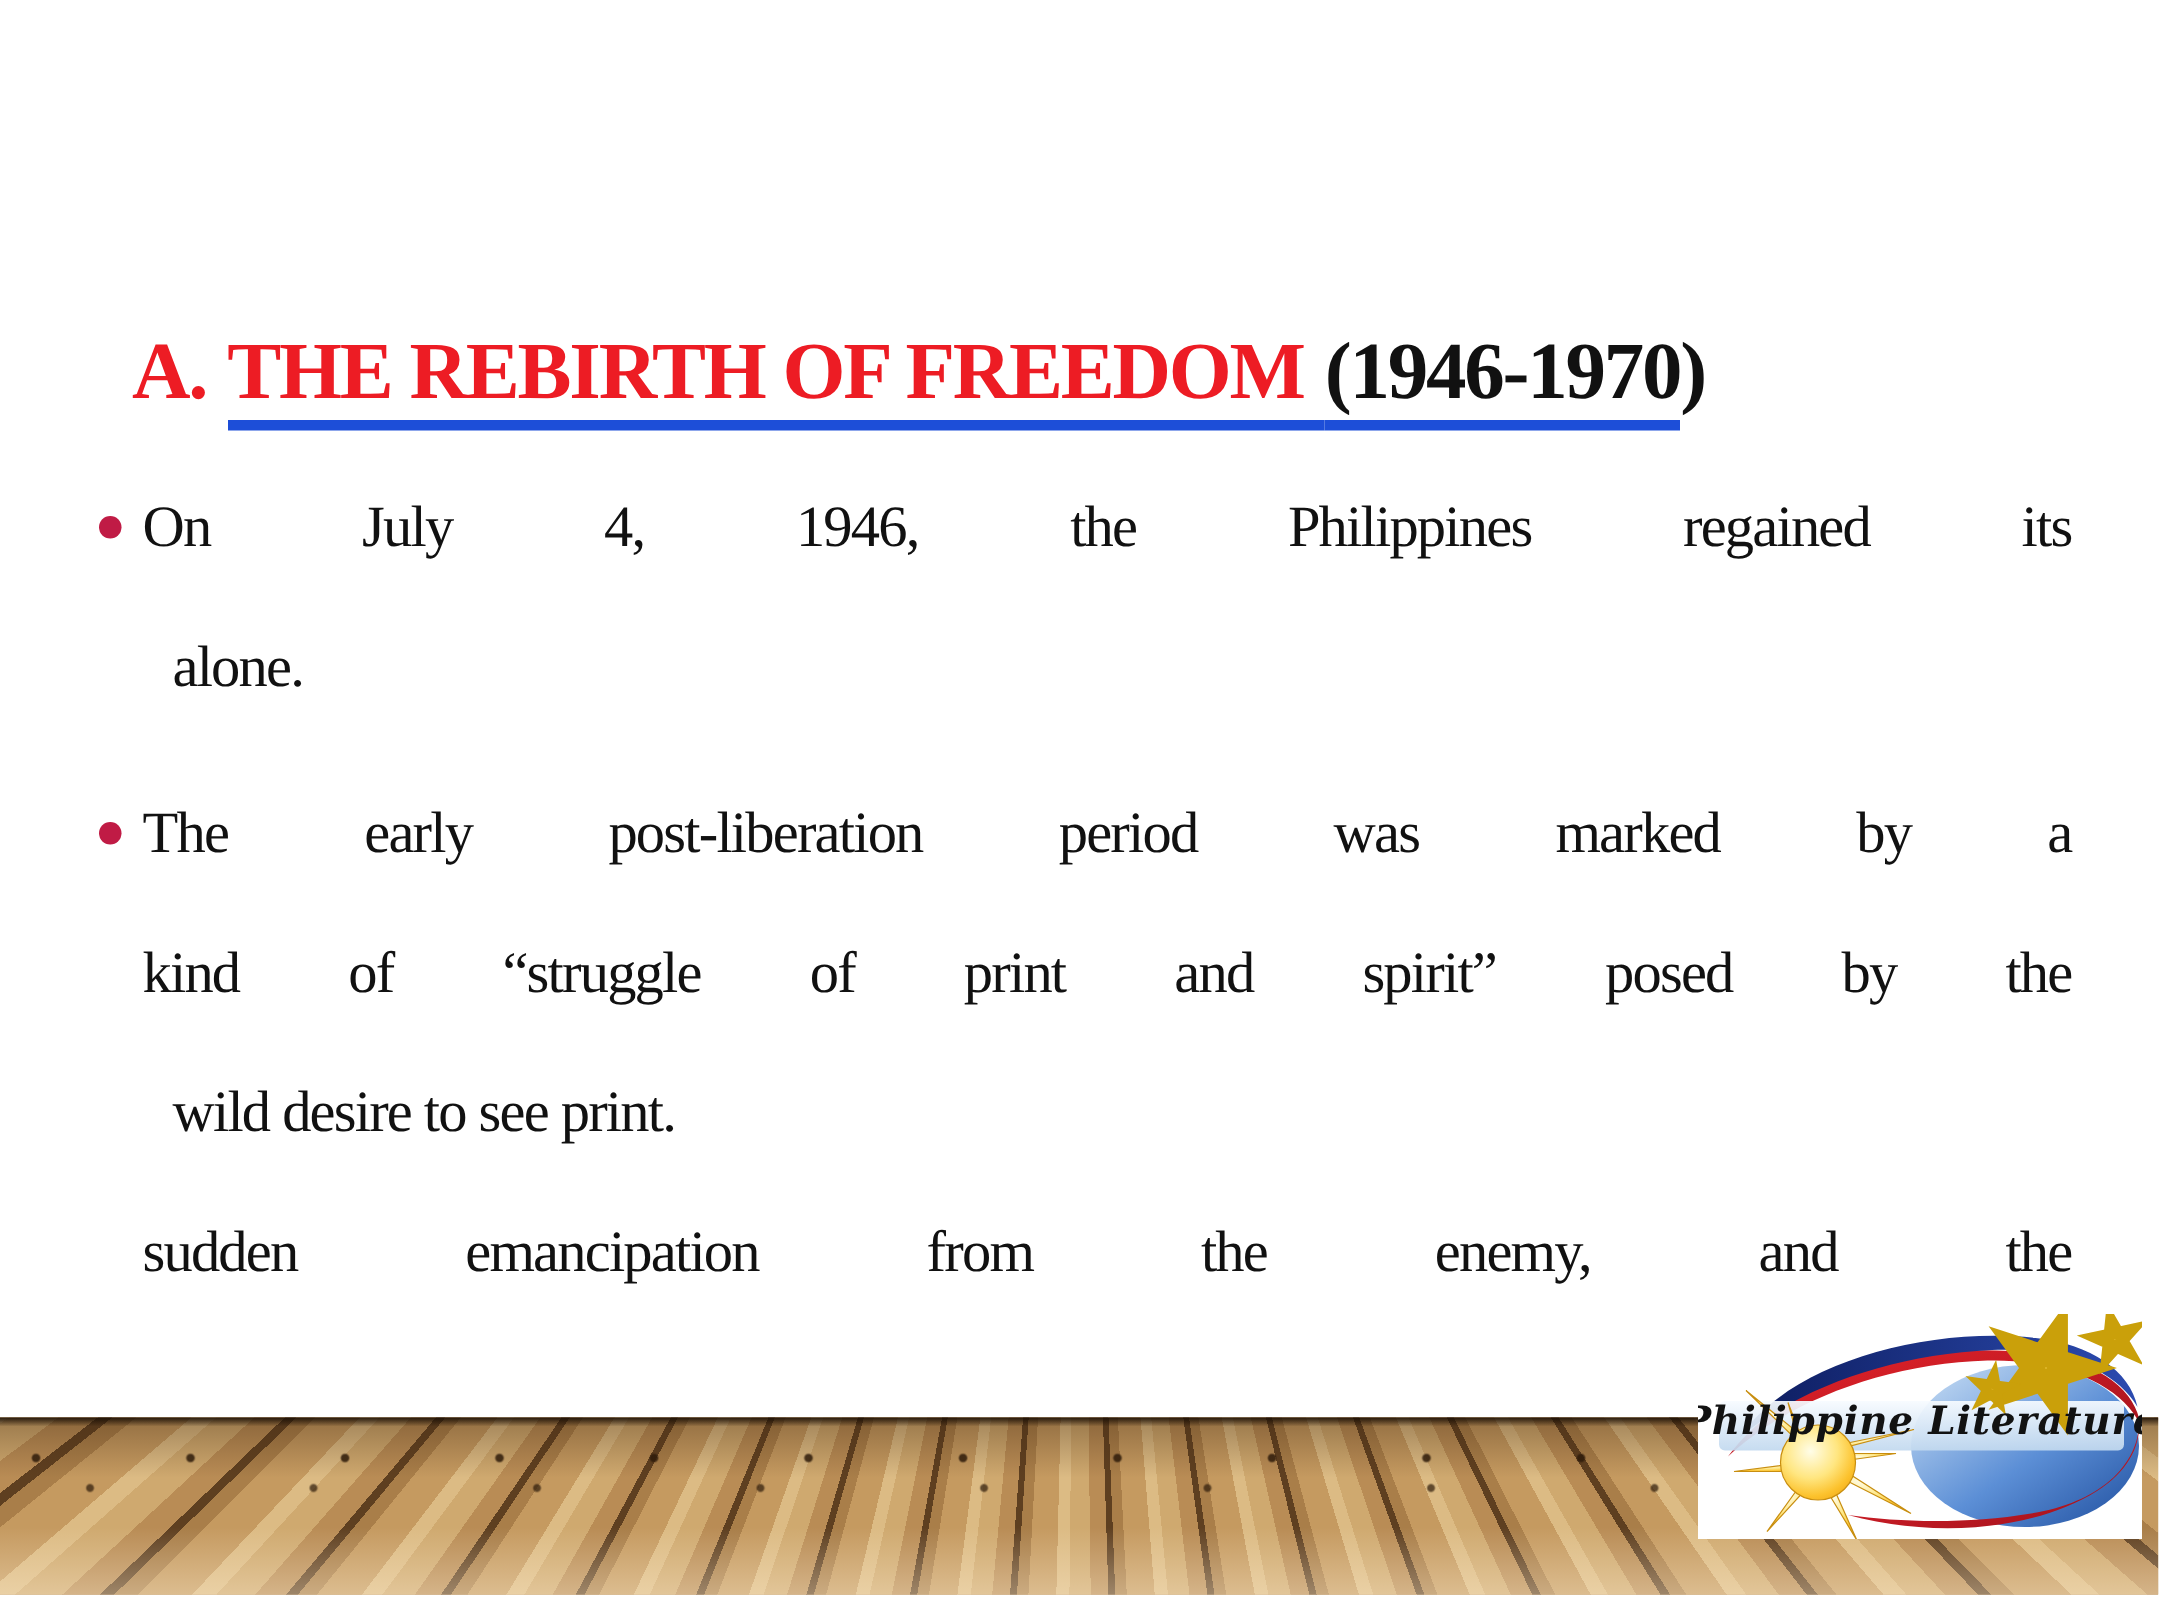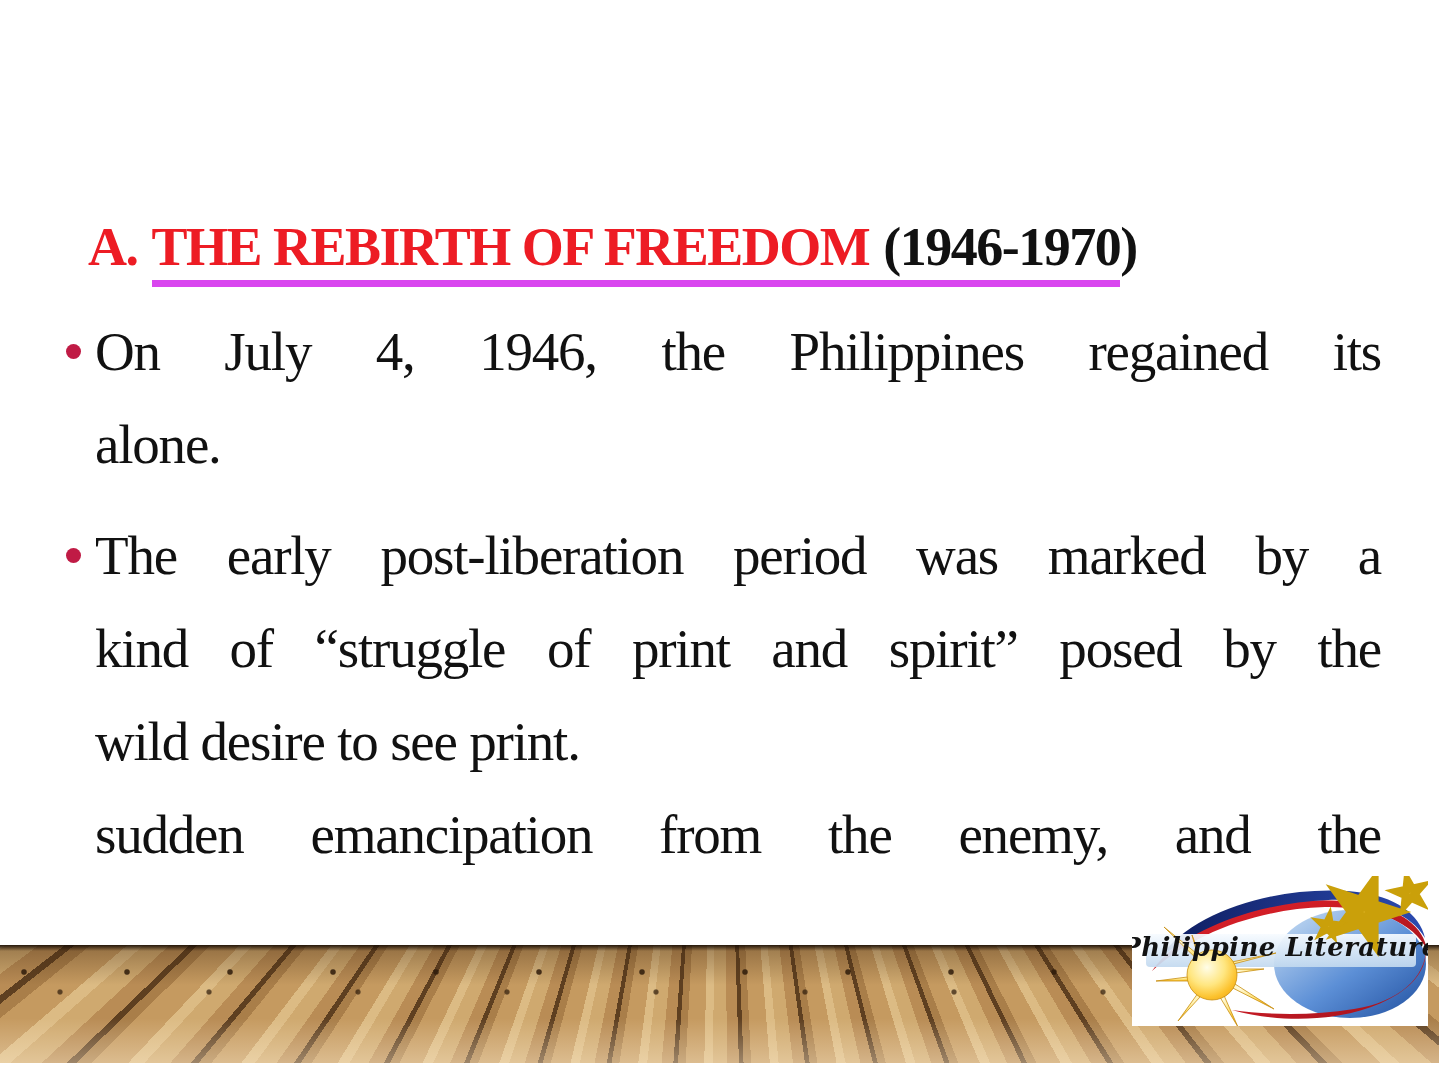--- a/index.html
+++ b/index.html
@@ -10,39 +10,39 @@
   }
 
   
   .title {
     position:absolute; left:88px; top:216px; width:1300px;
     font-size:54px; font-weight:bold; letter-spacing:-1.5px;
     white-space:nowrap; color:#111;
   }
   .title .red   { color:#ed1c24; }
   .title .pref  { margin-right:14px; }
-  .title .uline { border-bottom:7px solid #d946ef; padding-bottom:3px; }
+  .title .uline { border-bottom:7px solid #1d4ed8; padding-bottom:3px; }
   .title .gap   { padding-right:14px; }
 
   
   .body {
     position:absolute; left:63px; top:305px; right:58px; z-index:1;
     color:#111;
   }
   .para { position:relative; padding-left:32px; }
   .para + .para { margin-top:18px; }
   .bullet-dot {
     position:absolute; left:3px; top:39px; width:15px; height:15px;
     border-radius:50%; background:#c01b45;
   }
   .line {
-    font-size:55px; line-height:93px; letter-spacing:-1.2px;
+    font-size:39px; line-height:93px; letter-spacing:-1.2px;
     text-align:justify; text-align-last:justify;
   }
-  .line.para-end { text-align-last:left; }
+  .line.para-end { text-align-last:left;margin-left:20px; }
 
   
   .wood {
     position:absolute; left:0; top:945px; width:1439px; height:118px; z-index:4;
     background-color:#b98c55;
     background-image:
       linear-gradient(180deg, rgba(25,14,5,.9) 0px, rgba(25,14,5,0) 6px),
       linear-gradient(180deg, rgba(66,40,16,.38) 0%, rgba(66,40,16,0) 34%,
                       rgba(255,240,214,0) 62%, rgba(255,240,214,.4) 100%),
       radial-gradient(circle at 24px 27px, rgba(43,25,9,.85) 0 2.2px, rgba(43,25,9,0) 3.4px),

